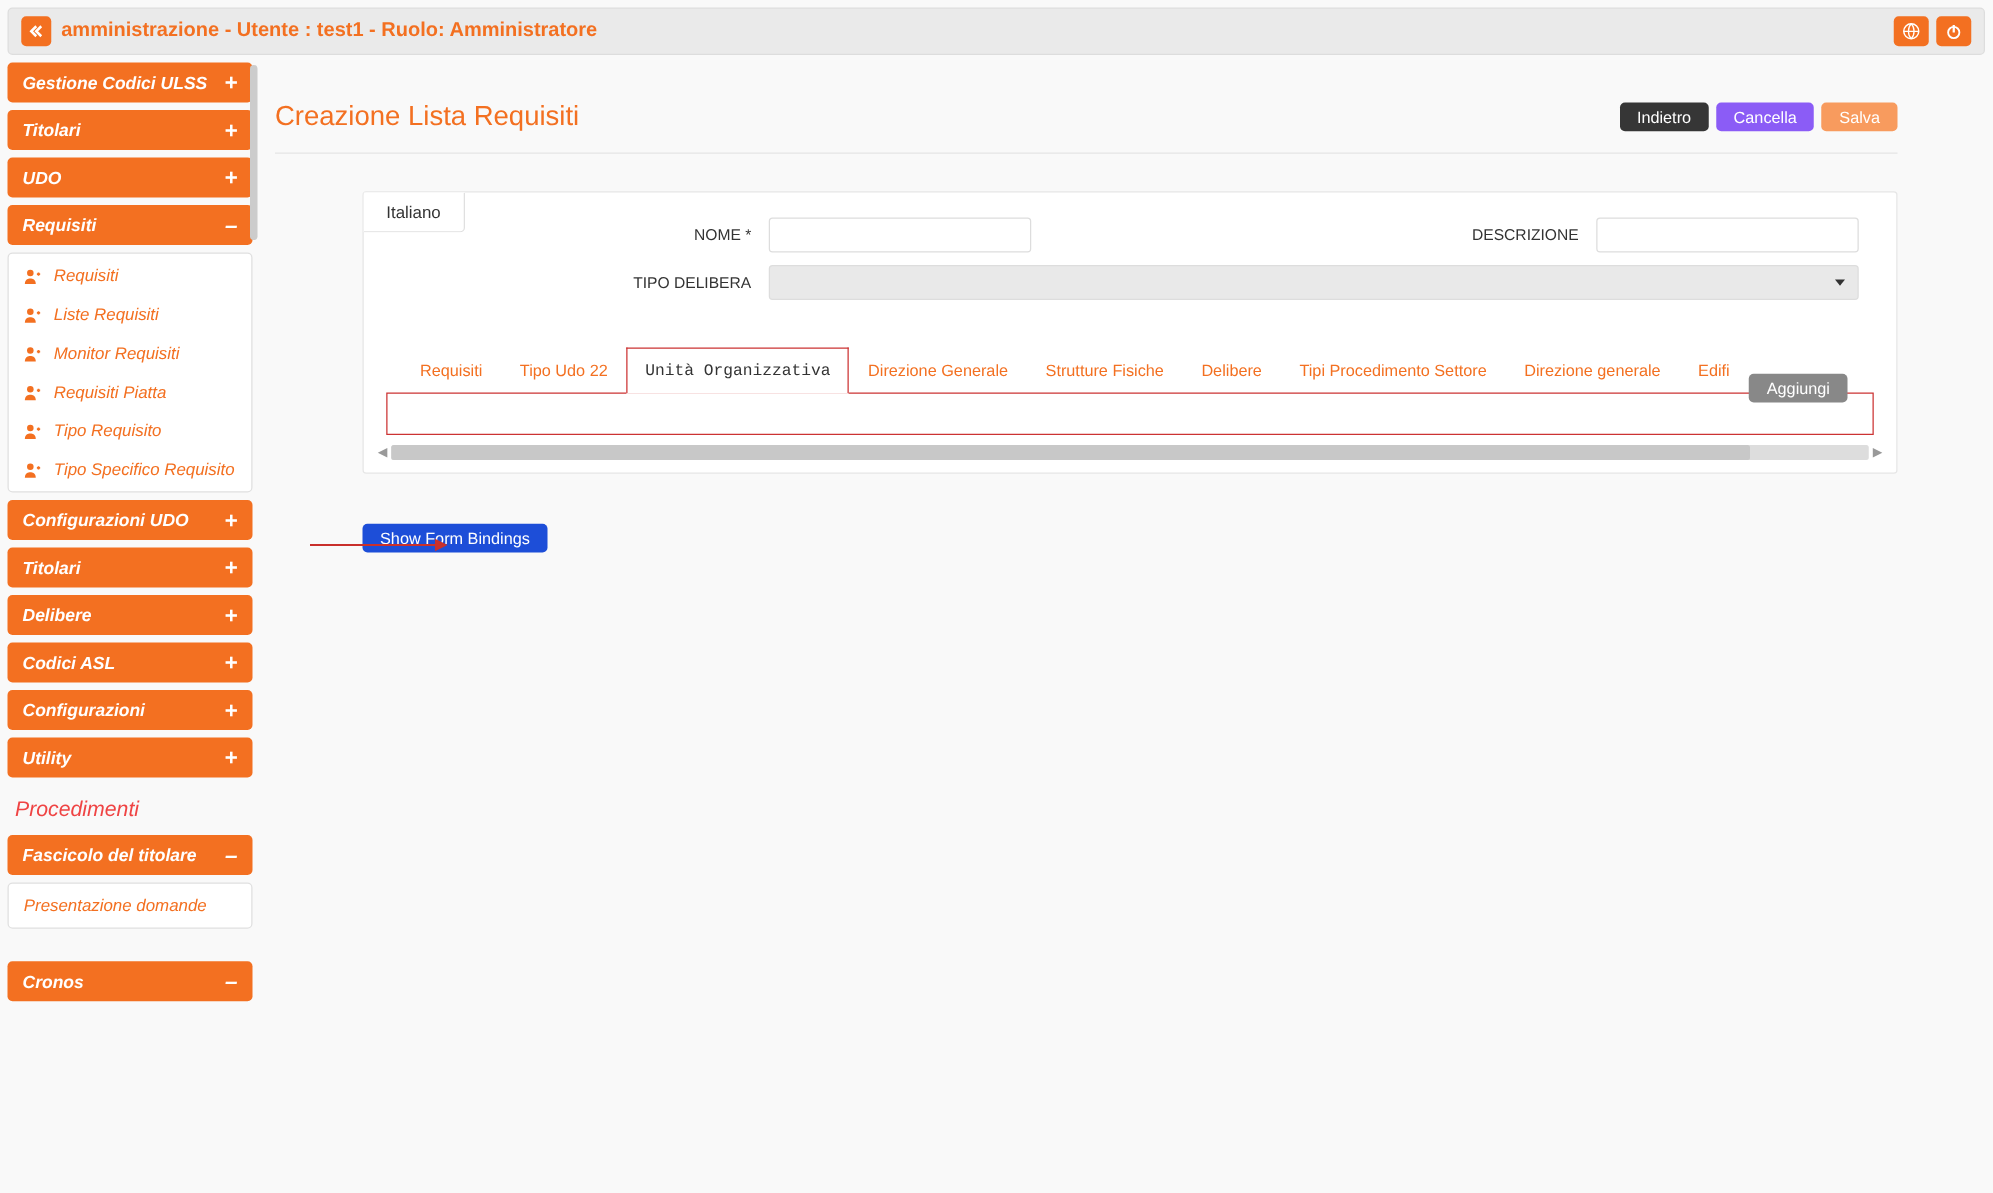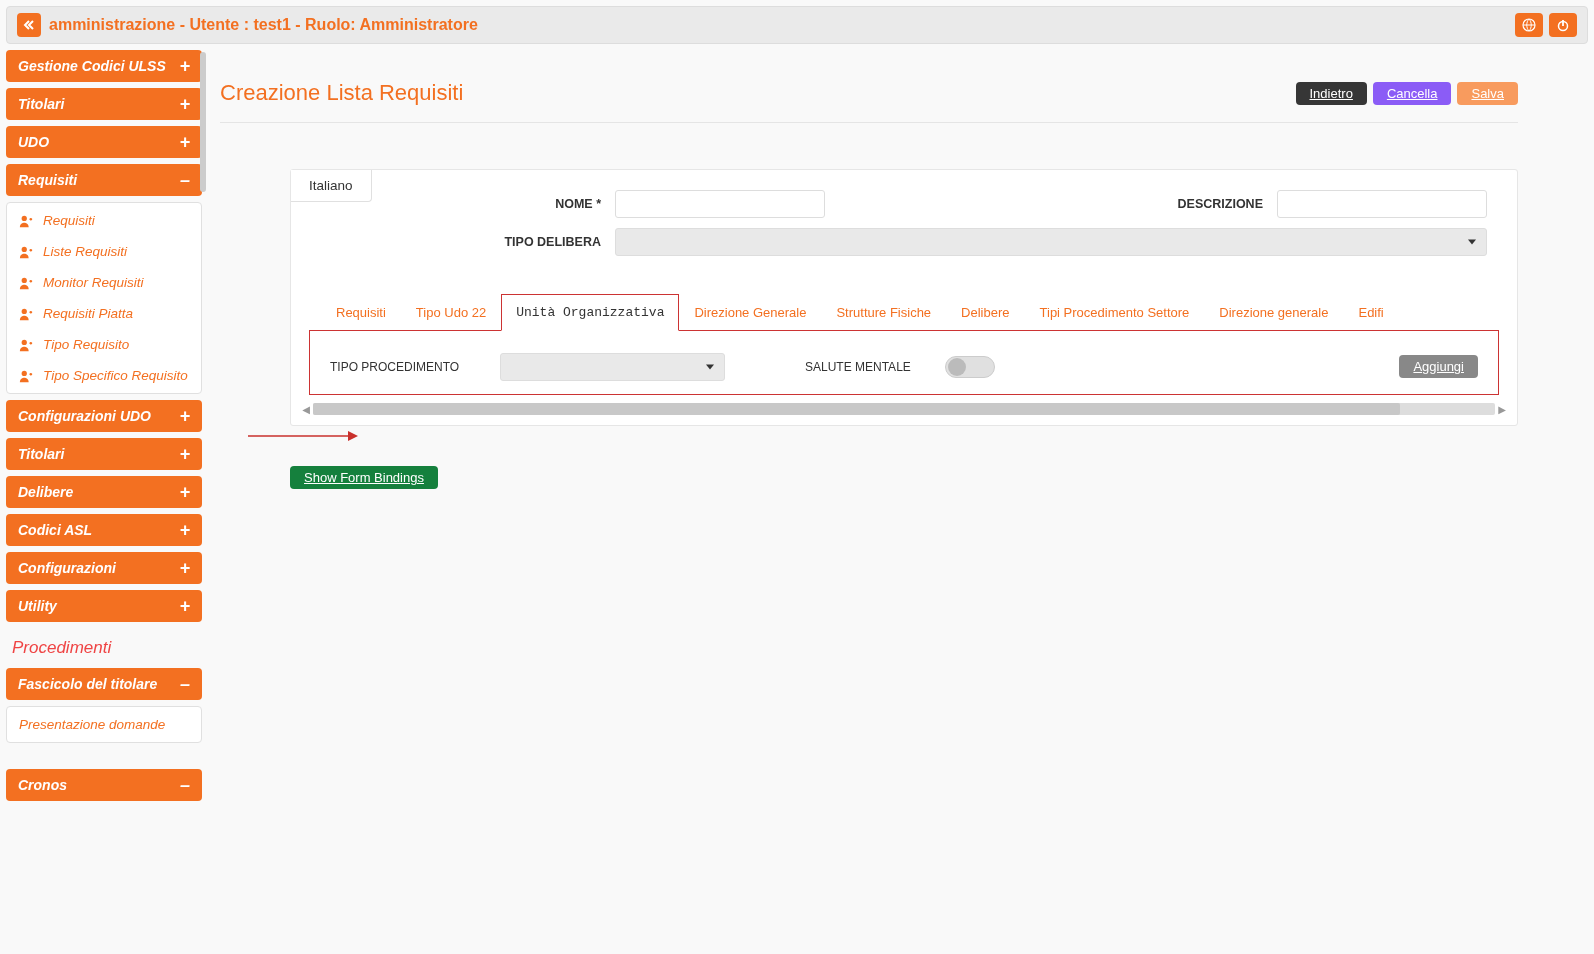--- a/index.html
+++ b/index.html
@@ -95,36 +95,35 @@
       flex: 1;
       position: relative;
       padding: 30px 70px 30px 10px;
     }
     .page-header {
       display: flex;
       justify-content: space-between;
       align-items: center;
       padding-bottom: 16px;
       border-bottom: 1px solid #e5e5e5;
-      margin-bottom: 46px;
+      margin-bottom: 30px;
     }
     .page-title { color: #f37021; font-size: 22px; font-weight: 400; }
     .btn {
       border: none;
       border-radius: 4px;
       padding: 4px 14px;
       font-size: 13px;
       cursor: pointer;
       color: white;
-      text-decoration: underline;
     }
     .btn-dark { background: #363636; }
     .btn-grey { background: #8b5cf6; }
     .btn-orange { background: #f89b5e; }
-    .btn-orange-solid { background: #15803d; }
+    .btn-orange-solid { background: #1d4ed8; }
     .btn-secondary { background: #888; }
     .btn-group { display: flex; gap: 6px; }
     .card {
       background: #fff;
       border: 1px solid #e6e6e6;
       border-radius: 3px;
       padding: 0 0 8px 0;
       position: relative;
       margin-left: 70px;
     }
@@ -145,21 +144,21 @@
       display: flex;
       align-items: center;
       padding: 20px 30px 4px 180px;
       gap: 14px;
     }
     .form-row .label {
       width: 130px;
       text-align: right;
       font-size: 12.5px;
       color: #333;
-      font-weight: 700;
+      font-weight: 400;
     }
     .text-input {
       width: 210px;
       height: 28px;
       border: 1px solid #ddd;
       border-radius: 3px;
       padding: 0 6px;
     }
     .select-wide {
       flex: 1;
@@ -475,29 +474,20 @@
         <div class="tab active">Unità Organizzativa</div>
         <div class="tab">Direzione Generale</div>
         <div class="tab">Strutture Fisiche</div>
         <div class="tab">Delibere</div>
         <div class="tab">Tipi Procedimento Settore</div>
         <div class="tab">Direzione generale</div>
         <div class="tab">Edifi</div>
       </div>
 
       <div class="tab-body">
-        <div class="filter-row">
-          <div class="flabel">TIPO PROCEDIMENTO</div>
-          <div class="select-narrow">
-            <span class="caret"></span>
-          </div>
-          <div style="width:40px"></div>
-          <div class="flabel" style="width:120px">SALUTE MENTALE</div>
-          <div class="toggle-switch"></div>
-        </div>
         <div class="add-btn-row">
           <button class="btn btn-secondary">Aggiungi</button>
         </div>
       </div>
 
       <div class="hscroll">
         <span class="hscroll-arrow">◀</span>
         <div class="hscroll-track">
           <div class="hscroll-thumb"></div>
         </div>

